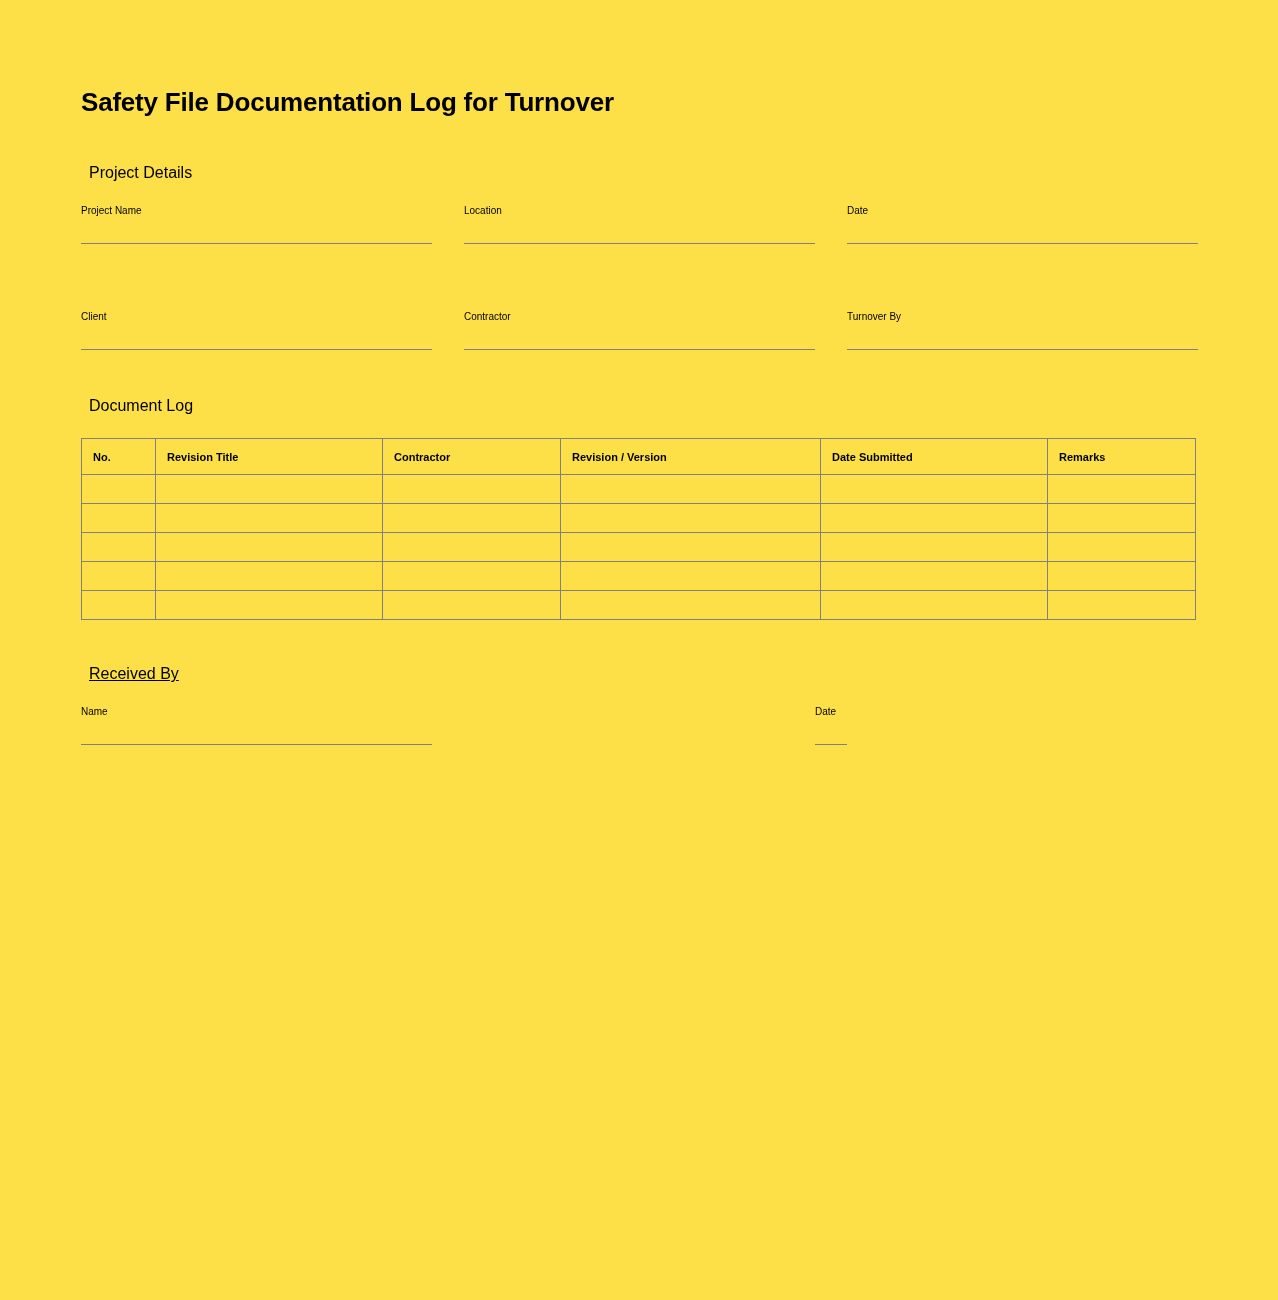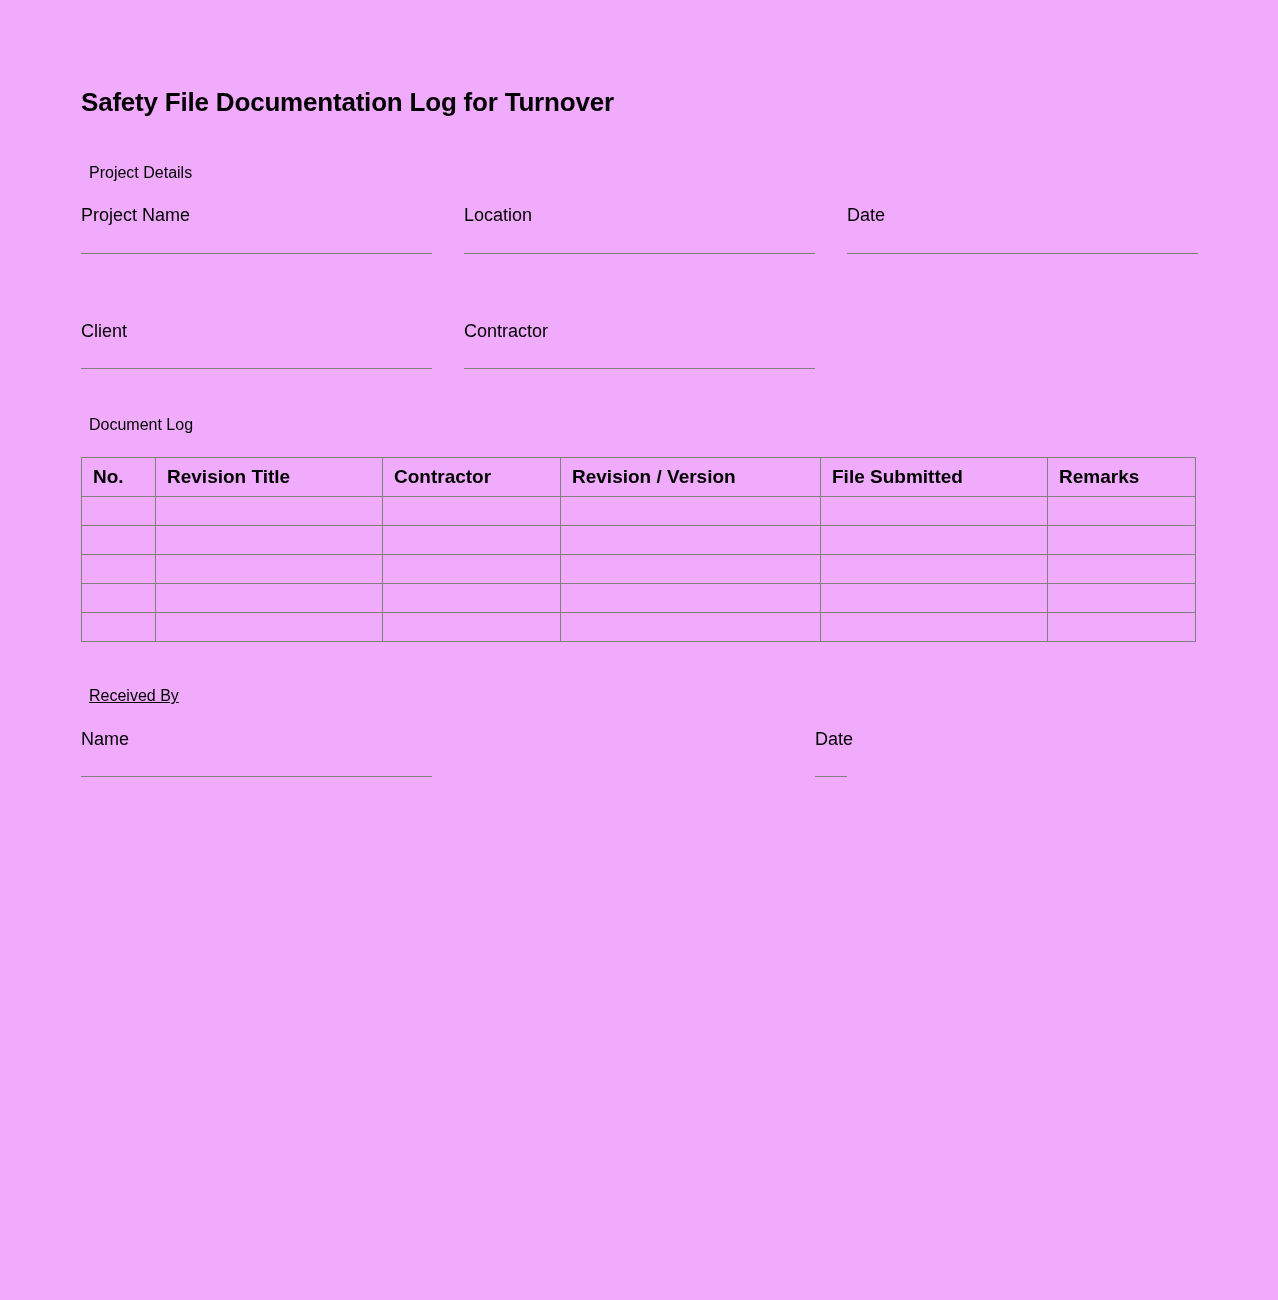--- a/index.html
+++ b/index.html
@@ -13,21 +13,21 @@
     font-family: "Liberation Sans", sans-serif;
     color: #000000;
     -webkit-font-smoothing: antialiased;
   }
   .page {
     position: relative;
     width: 1278px;
     height: 1300px;
     box-sizing: border-box;
     padding: 0 81px;
-    background: #f0abfc;
+    background: #fde047;
   }
   .doc-title {
     margin: 0;
     padding-top: 88px;
     font-size: 26px;
     font-weight: bold;
     letter-spacing: -0.2px;
     line-height: 1.15;
     color: #000000;
   }
@@ -47,21 +47,21 @@
     display: grid;
     grid-template-columns: 351px 32px 351px 32px 351px;
     margin-top: 23px;
   }
   .field-grid.tight { margin-top: 22px; }
   .field {
     grid-column: span 1;
   }
   .spacer { grid-column: span 1; }
   .field-label {
-    font-size: 18px;
+    font-size: 10px;
     line-height: 1.2;
     color: #000000;
     white-space: nowrap;
   }
   .field-line {
     margin-top: 26px;
     height: 0;
     border-bottom: 1px solid #808080;
   }
   .field-row-gap { height: 45px; }
@@ -74,21 +74,21 @@
     table-layout: fixed;
   }
   .doc-table th,
   .doc-table td {
     border: 1px solid #808080;
     padding: 0;
     vertical-align: middle;
   }
   .doc-table th {
     text-align: left;
-    font-size: 19px;
+    font-size: 11px;
     font-weight: bold;
     padding: 8px 0 8px 11px;
     height: 19px;
     color: #000000;
   }
   .doc-table td {
     height: 28px;
   }
   .col-no    { width: 74px; }
   .col-title { width: 227px; }
@@ -129,40 +129,44 @@
     <div class="field">
       <div class="field-label">Client</div>
       <div class="field-line"></div>
     </div>
     <div class="spacer"></div>
     <div class="field">
       <div class="field-label">Contractor</div>
       <div class="field-line"></div>
     </div>
     <div class="spacer"></div>
+    <div class="field">
+      <div class="field-label">Turnover By</div>
+      <div class="field-line"></div>
+    </div>
   </div>
 
   <h2 class="section-heading sec-doclog">Document Log</h2>
 
   <table class="doc-table">
     <colgroup>
       <col class="col-no">
       <col class="col-title">
       <col class="col-desc">
       <col class="col-rev">
       <col class="col-date">
       <col class="col-rem">
     </colgroup>
     <thead>
       <tr>
         <th>No.</th>
         <th>Revision Title</th>
         <th>Contractor</th>
         <th>Revision / Version</th>
-        <th>File Submitted</th>
+        <th>Date Submitted</th>
         <th>Remarks</th>
       </tr>
     </thead>
     <tbody>
       <tr>
         <td></td>
         <td></td>
         <td></td>
         <td></td>
         <td></td>

